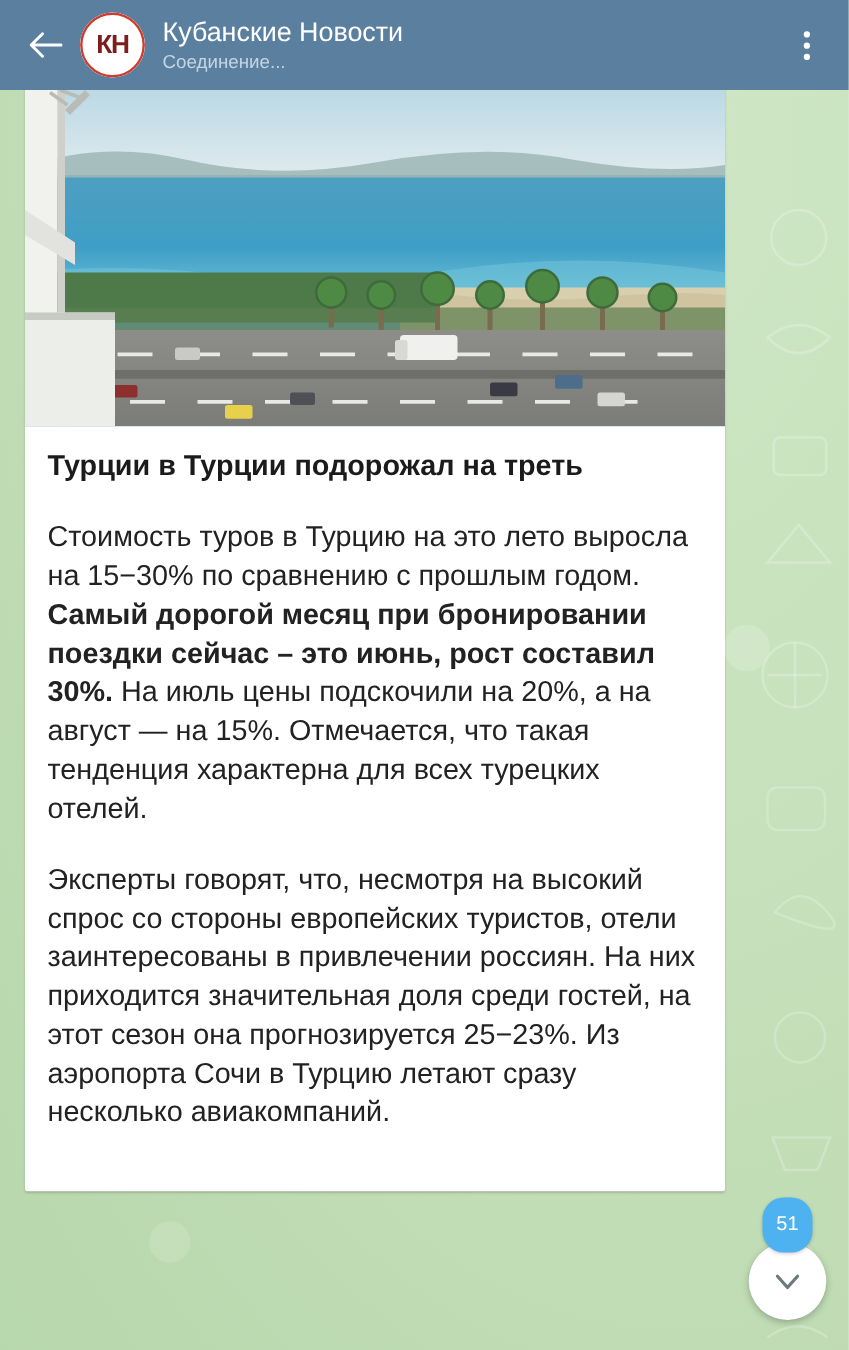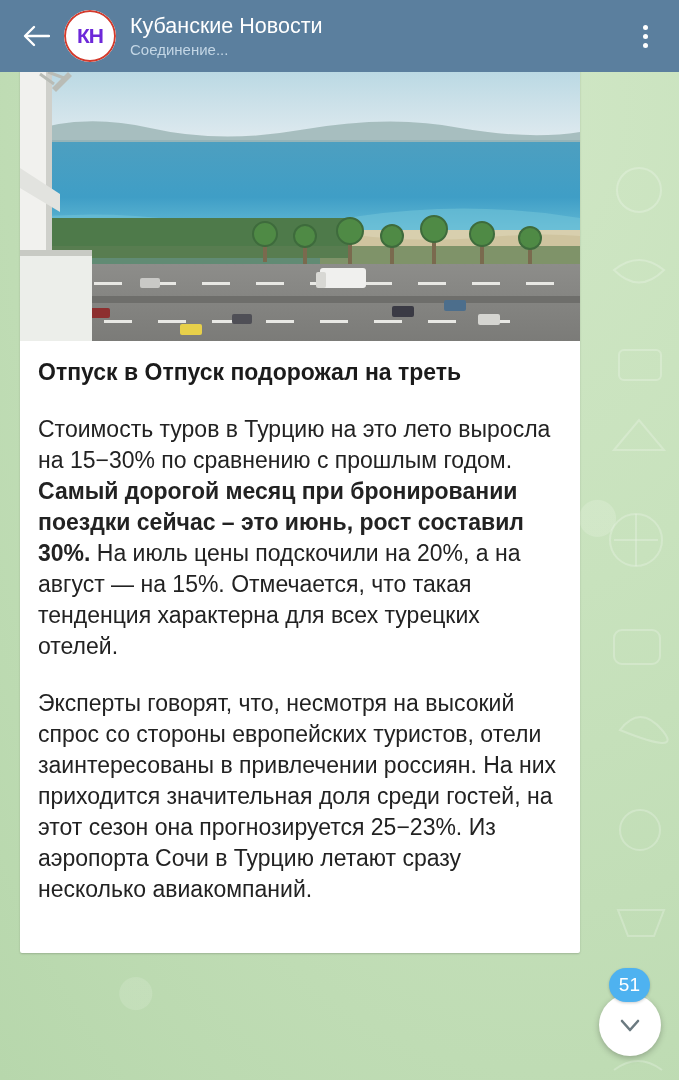--- a/index.html
+++ b/index.html
@@ -73,21 +73,21 @@
     position: relative;
     overflow: hidden;
   }
   .avatar-inner {
     width: 52px; height: 52px;
     border-radius: 50%;
     border: 2px solid #d33a2c;
     display: flex;
     align-items: center;
     justify-content: center;
-    color: #6d28d9;
+    color: #7f1d1d;
     font-weight: bold;
     font-size: 21px;
     letter-spacing: -1px;
     background: #fff;
   }
   .title-block {
     margin-left: 14px;
     flex: 1 1 auto;
     min-width: 0;
   }
@@ -173,26 +173,26 @@
     align-items: center;
     justify-content: center;
     z-index: 25;
     cursor: pointer;
   }
   .unread-badge {
     position: absolute;
     right: 29px;
     bottom: 78px;
     min-width: 40px;
-    height: 34px;
+    height: 44px;
     padding: 0 10px;
     border-radius: 17px;
     background: #4eb2f0;
     color: #ffffff;
-    font-size: 19px;
+    font-size: 16px;
     font-weight: normal;
     display: flex;
     align-items: center;
     justify-content: center;
     z-index: 26;
     box-shadow: 0 1px 3px rgba(0,0,0,0.2);
   }
 
   
   .left-strip {
@@ -334,21 +334,21 @@
       <path d="M0 100 l40 26 v18 l-40 -24z" fill="#e2e3df"></path>
       <rect x="0" y="182" width="72" height="91" fill="#eceeea"></rect>
       <rect x="0" y="182" width="72" height="6" fill="#c8cac4"></rect>
       <path d="M32 20 l16 -16 l4 4 l-16 16z" fill="#b9bcb6"></path>
       <path d="M34 16 l-14 -10" stroke="#b9bcb6" stroke-width="3"></path>
       <path d="M44 10 l-16 -6" stroke="#b9bcb6" stroke-width="3"></path>
     </svg>
   </div>
 
   <div class="msg-text">
-    <div class="msg-heading">Отпуск в Отпуск подорожал на треть</div>
+    <div class="msg-heading">Турции в Турции подорожал на треть</div>
     <div id="paragraphs">
         <div class="para"><span>Стоимость туров в Турцию на это лето выросла на 15−30% по сравнению с прошлым годом. </span><b>Самый дорогой месяц при бронировании поездки сейчас – это июнь, рост составил 30%.</b><span> На июль цены подскочили на 20%, а на август — на 15%. Отмечается, что такая тенденция характерна для всех турецких отелей.</span></div>
         <div class="para"><span>Эксперты говорят, что, несмотря на высокий спрос со стороны европейских туристов, отели заинтересованы в привлечении россиян. На них приходится значительная доля среди гостей, на этот сезон она прогнозируется 25−23%. Из аэропорта Сочи в Турцию летают сразу несколько авиакомпаний.</span></div>
       </div>
   </div>
 </div>
 
 <div class="header">
   <div class="back-btn">
     <svg width="28" height="24" viewBox="0 0 28 24">

